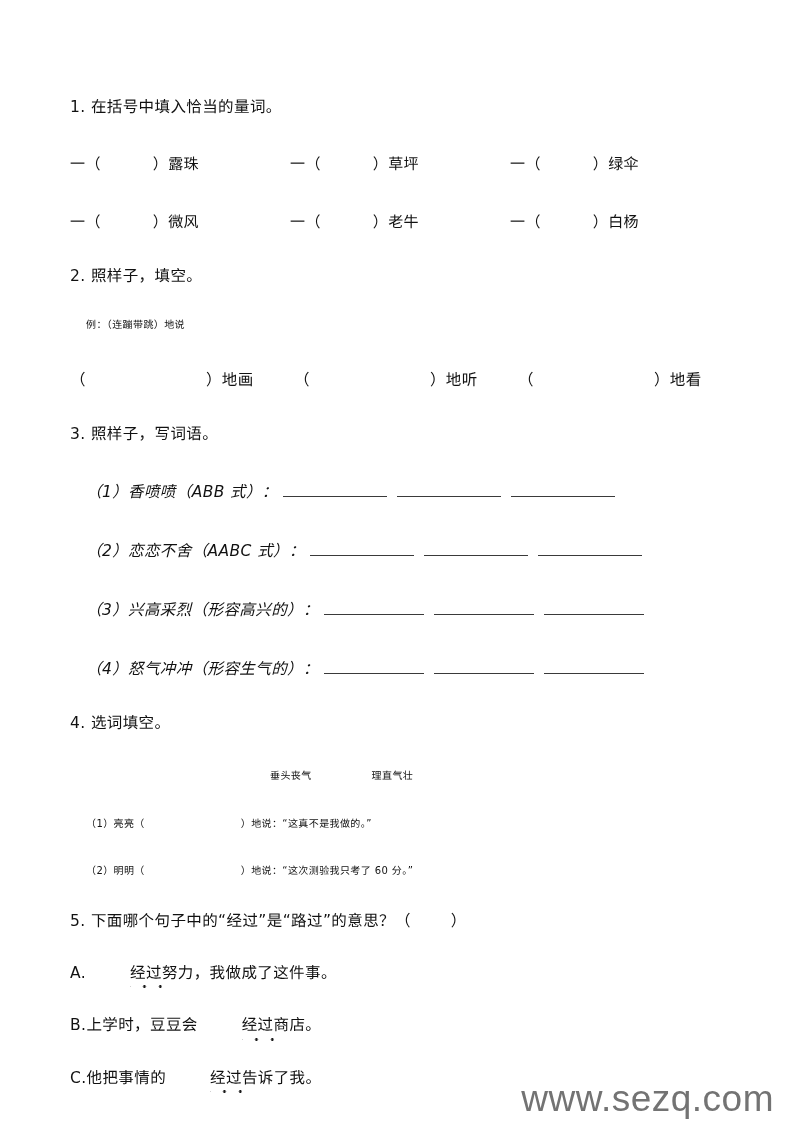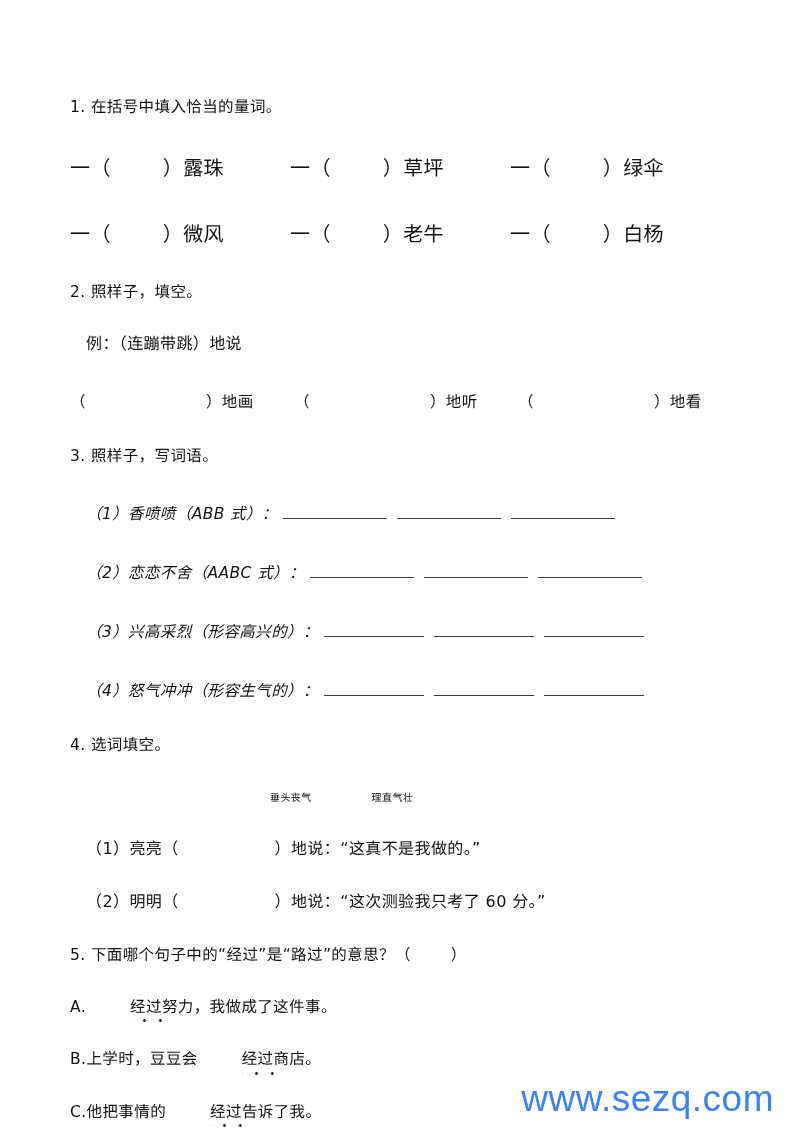--- a/index.html
+++ b/index.html
@@ -36,44 +36,43 @@
   .q-head {
     font-size: 15.5px;
     line-height: 1.0;
     margin: 0 0 0 0;
     padding: 0;
     letter-spacing: 0.4px;
     white-space: nowrap;
   }
 
   .row {
-    font-size: 16px;
+    font-size: 10px;
     line-height: 1.0;
     white-space: nowrap;
     letter-spacing: 0.4px;
   }
 
   .indent { padding-left: 16px; }
 
   
   .sp-head   { height: 36px; }
   .sp-row    { height: 37px; }
   .sp-sec    { height: 38px; }
 
   
   .mw-line {
     display: flex;
     width: 660px;
   }
   .mw-cell {
     width: 220px;
-    font-size: 20px;
-    white-space: nowrap;
-    letter-spacing: 0.4px;
-    font-family: Liberation Mono, monospace;
+    font-size: 15px;
+    white-space: nowrap;
+    letter-spacing: 0.4px;
   }
   .paren-gap-s { display: inline-block; width: 52px; }
   .paren-gap-l { display: inline-block; width: 120px; }
 
   
   .adv-line {
     display: flex;
     width: 672px;
     align-items: flex-end;
   }
@@ -147,21 +146,21 @@
     font-family: "DejaVu Sans", "Liberation Sans", sans-serif;
   }
   .br-gap { display: inline-block; width: 40px; }
 
   
   .watermark {
     position: absolute;
     right: 42px;
     bottom: 28px;
     font-size: 37px;
-    color: #3b82f6;
+    color: #737373;
     font-family: "Liberation Sans", sans-serif;
     letter-spacing: 0.5px;
     user-select: none;
   }
 </style>
 </head>
 <body>
 
 <div class="page">
   <div class="content">

